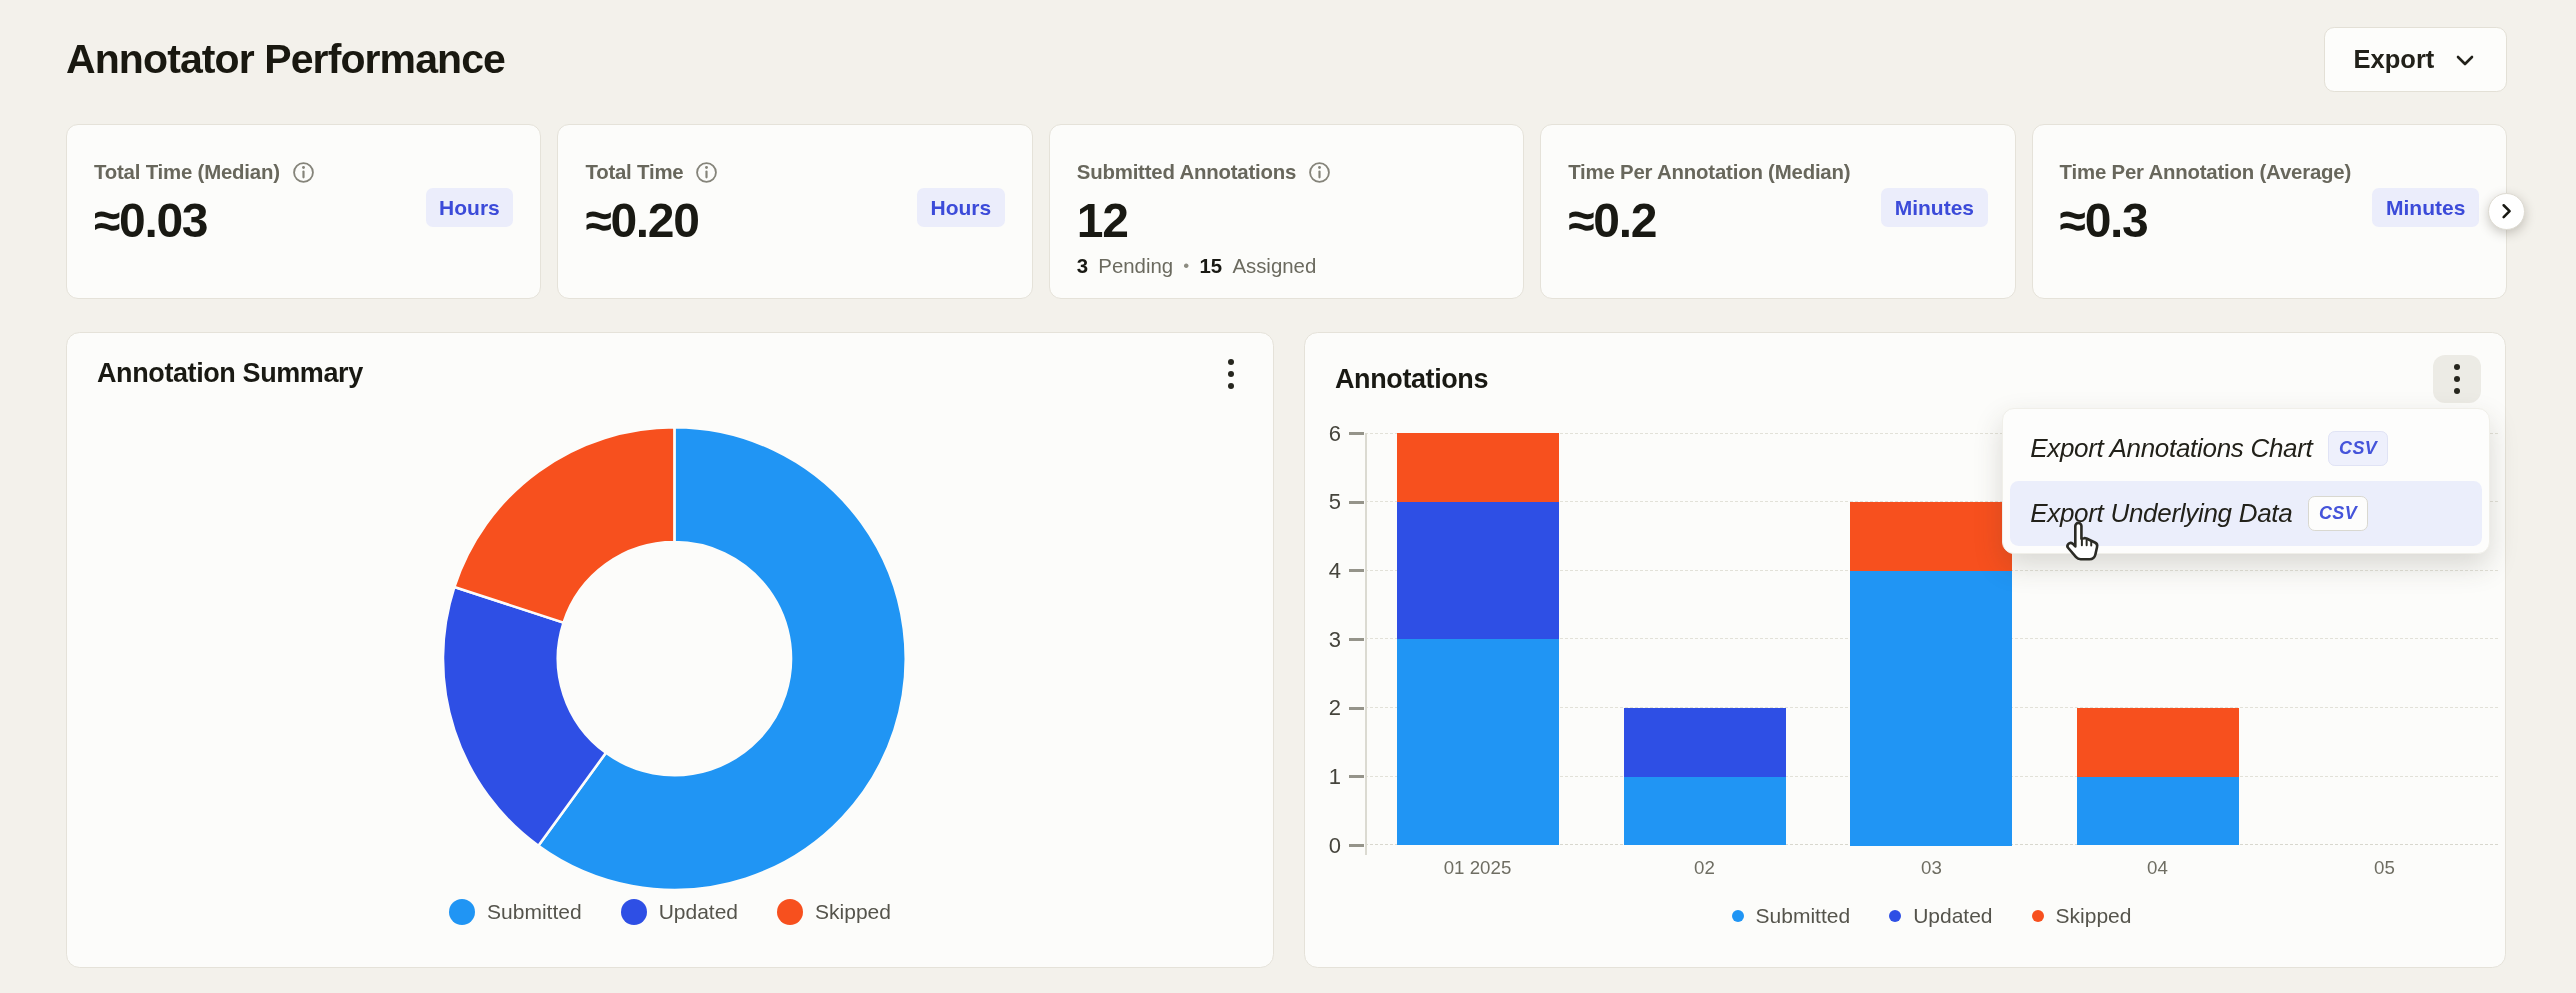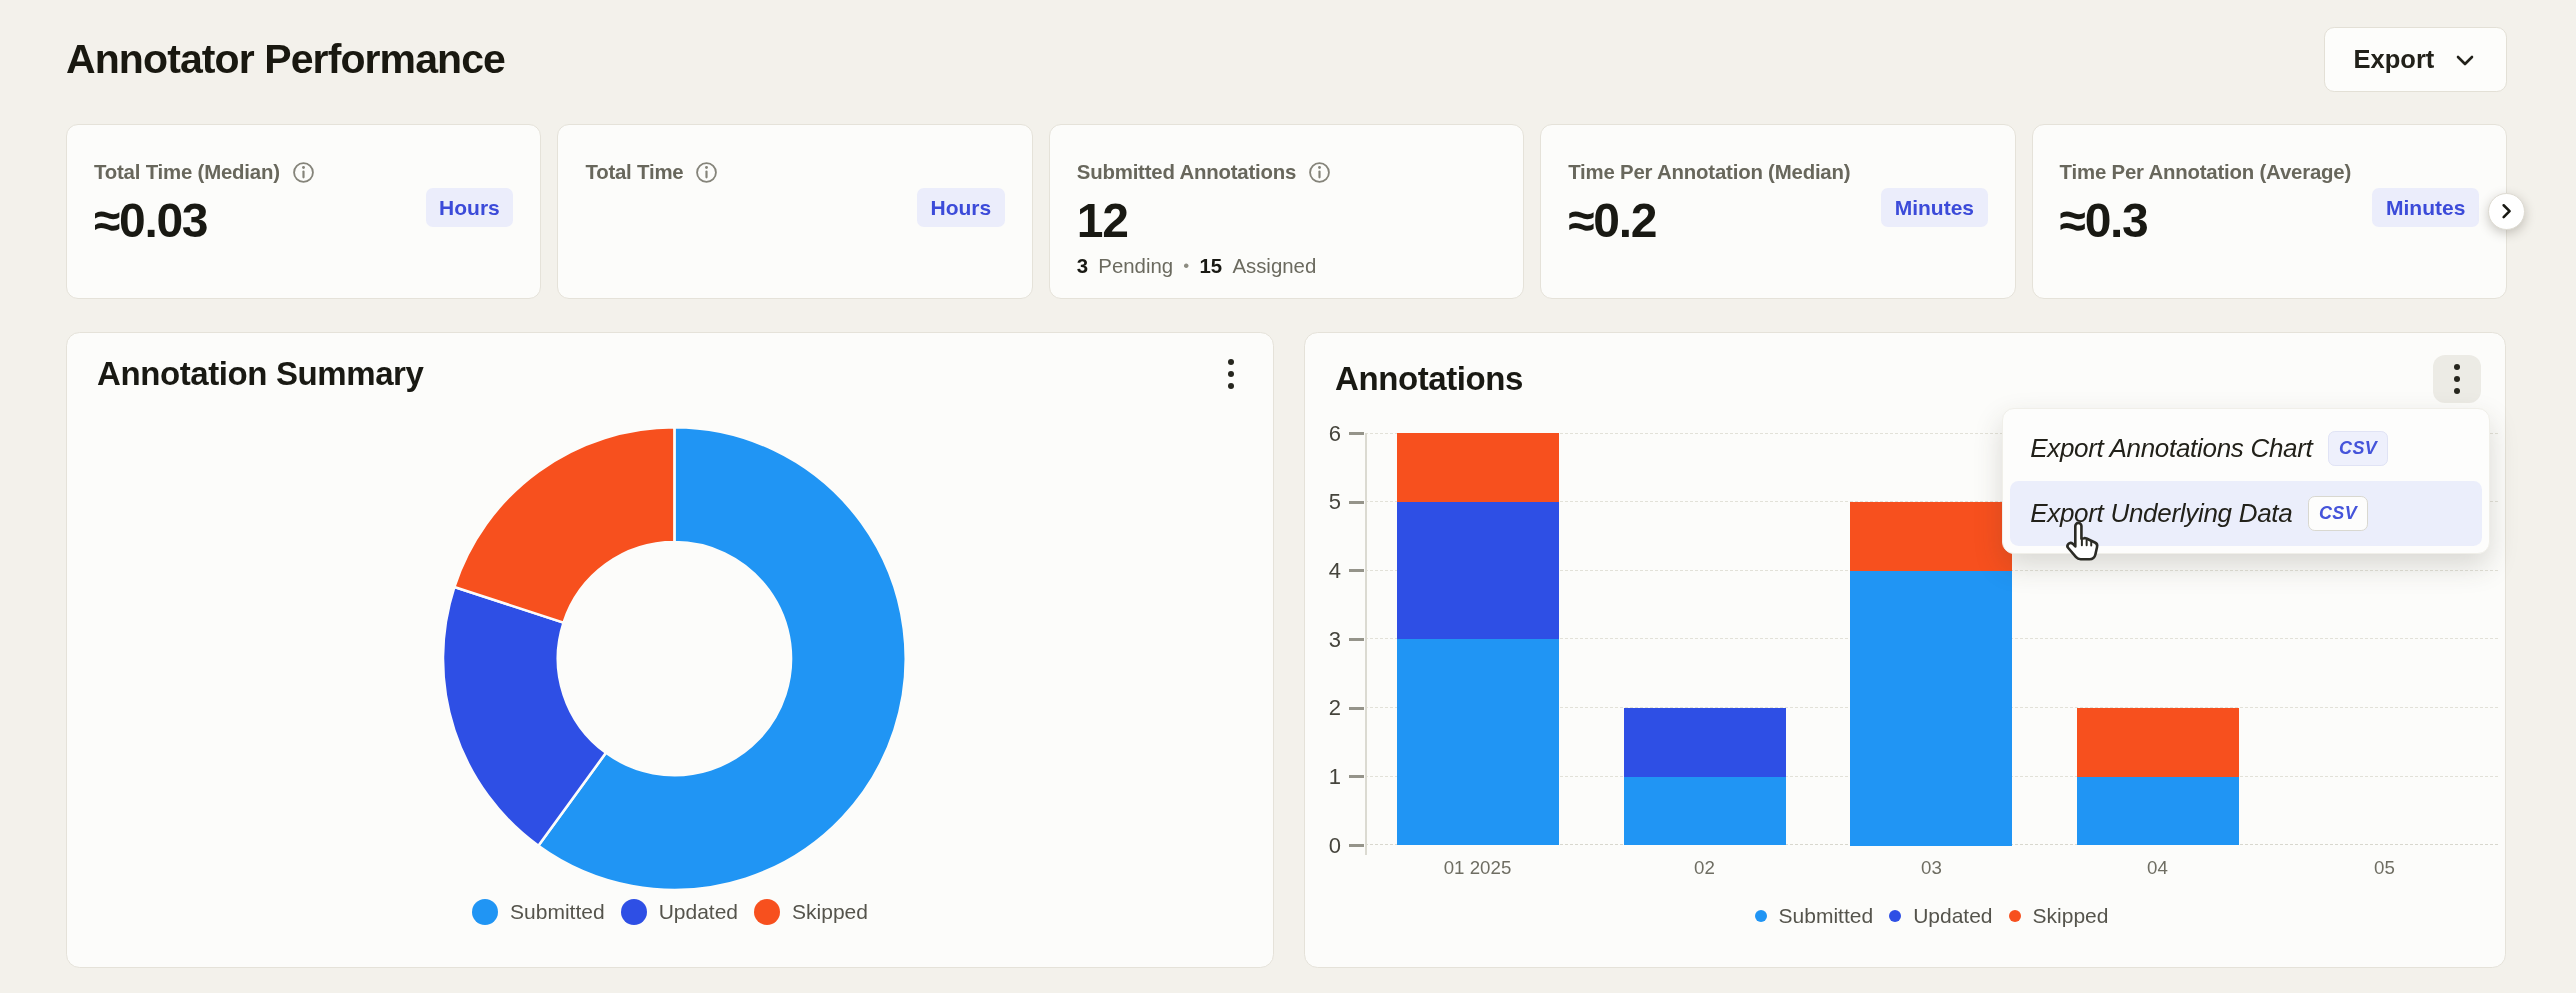--- a/index.html
+++ b/index.html
@@ -34,29 +34,29 @@
             display:flex;align-items:center;justify-content:center;
             box-shadow:0 3.4px 10.2px rgba(50,45,30,.25);cursor:pointer;}
 
   
   .big-card{position:absolute;background:#FCFCFA;border:1.7px solid #E5E2D9;border-radius:13.6px;
             box-sizing:border-box;}
   .card-summary{left:66px;top:332px;width:1208px;height:636px;}
   .card-annotations{left:1304px;top:332px;width:1202px;height:636px;}
   .card-header{position:absolute;top:22px;left:30px;right:24px;display:flex;
                align-items:center;justify-content:space-between;}
-  .card-title{font-size:33px;font-weight:700;color:#191913;letter-spacing:-0.4px;}
+  .card-title{font-size:27px;font-weight:700;color:#191913;letter-spacing:-0.4px;}
   .kebab{width:37px;height:37px;display:flex;flex-direction:column;gap:6px;
          align-items:center;justify-content:center;cursor:pointer;border-radius:10.2px;}
   .kebab.active{width:48px;height:48px;background:#ECEBE5;border-radius:12px;}
   .kebab i{width:6px;height:6px;border-radius:50%;background:#26261E;}
 
   
   .donut-svg{position:absolute;left:0;top:94px;}
-  .legend{position:absolute;display:flex;align-items:center;justify-content:center;gap:16px;}
+  .legend{position:absolute;display:flex;align-items:center;justify-content:center;gap:39px;}
   .legend-item{display:flex;align-items:center;gap:12px;}
   .legend-dot{border-radius:50%;}
   .legend-label{font-size:21px;color:#55544C;}
   .legend-donut{left:0;right:0;top:553px;height:51px;}
   .legend-bars{left:60px;width:1133px;top:561px;height:43px;}
 
   
   .plot{position:absolute;inset:0;overflow:visible;}
   .gridline{position:absolute;left:60px;width:1133px;height:0;border-top:1.7px dashed #E2E1D8;}
   .gridline.base{border-top-color:#D8D7CE;}
@@ -113,20 +113,21 @@
         <div class="stat-label-row">
           <span class="stat-label">Total Time</span>
           <span style="display: flex; align-items: center;">
             <svg width="23" height="23" viewBox="0 0 20 20">
               <circle cx="10" cy="10" r="8.2" fill="none" stroke="#85847A" stroke-width="1.6"></circle>
               <line x1="10" y1="9.2" x2="10" y2="14.2" stroke="#85847A" stroke-width="1.9" stroke-linecap="round"></line>
               <circle cx="10" cy="5.7" r="1.25" fill="#85847A"></circle>
             </svg>
           </span>
         </div>
+        <div class="stat-value">≈0.20</div>
         <span class="stat-badge">Hours</span>
       </div>
       <div class="stat-card">
         <div class="stat-label-row">
           <span class="stat-label">Submitted Annotations</span>
           <span style="display: flex; align-items: center;">
             <svg width="23" height="23" viewBox="0 0 20 20">
               <circle cx="10" cy="10" r="8.2" fill="none" stroke="#85847A" stroke-width="1.6"></circle>
               <line x1="10" y1="9.2" x2="10" y2="14.2" stroke="#85847A" stroke-width="1.9" stroke-linecap="round"></line>
               <circle cx="10" cy="5.7" r="1.25" fill="#85847A"></circle>

